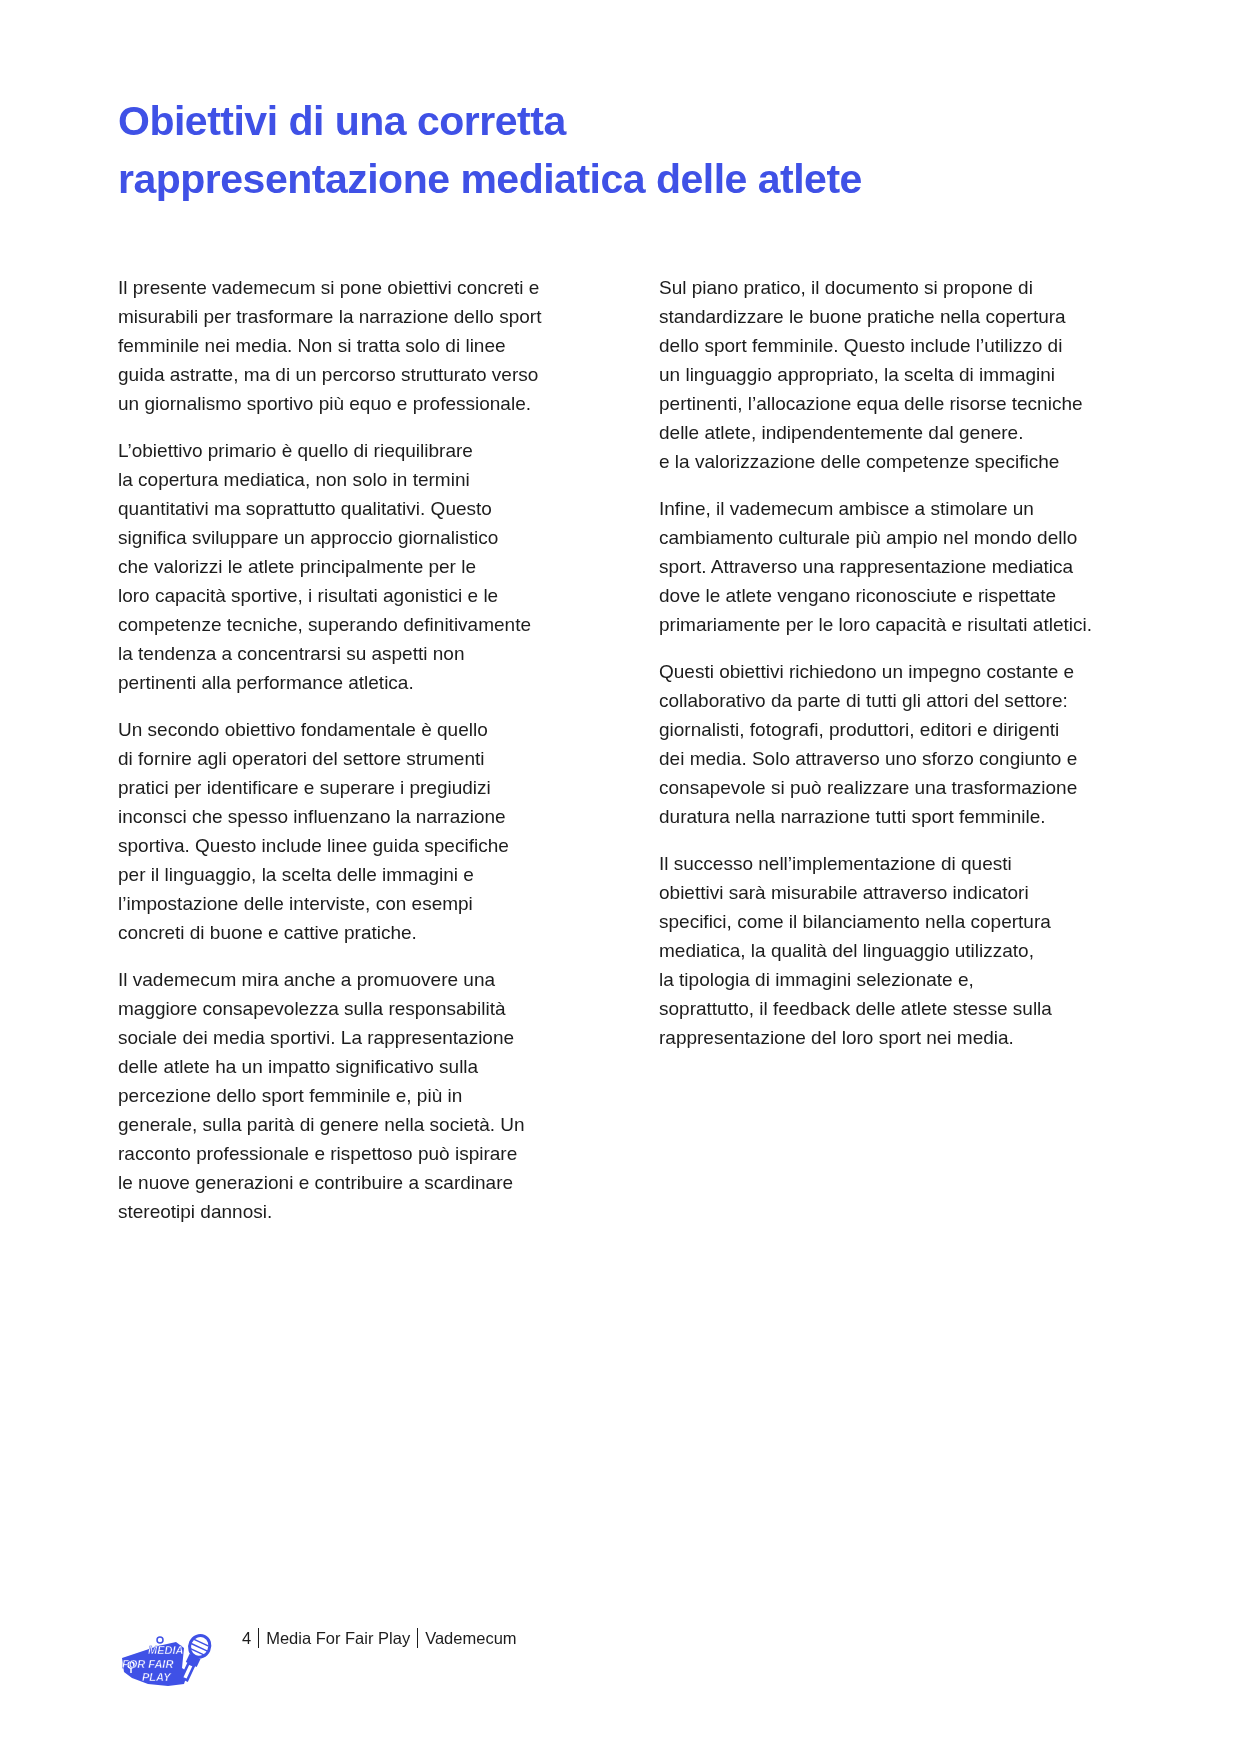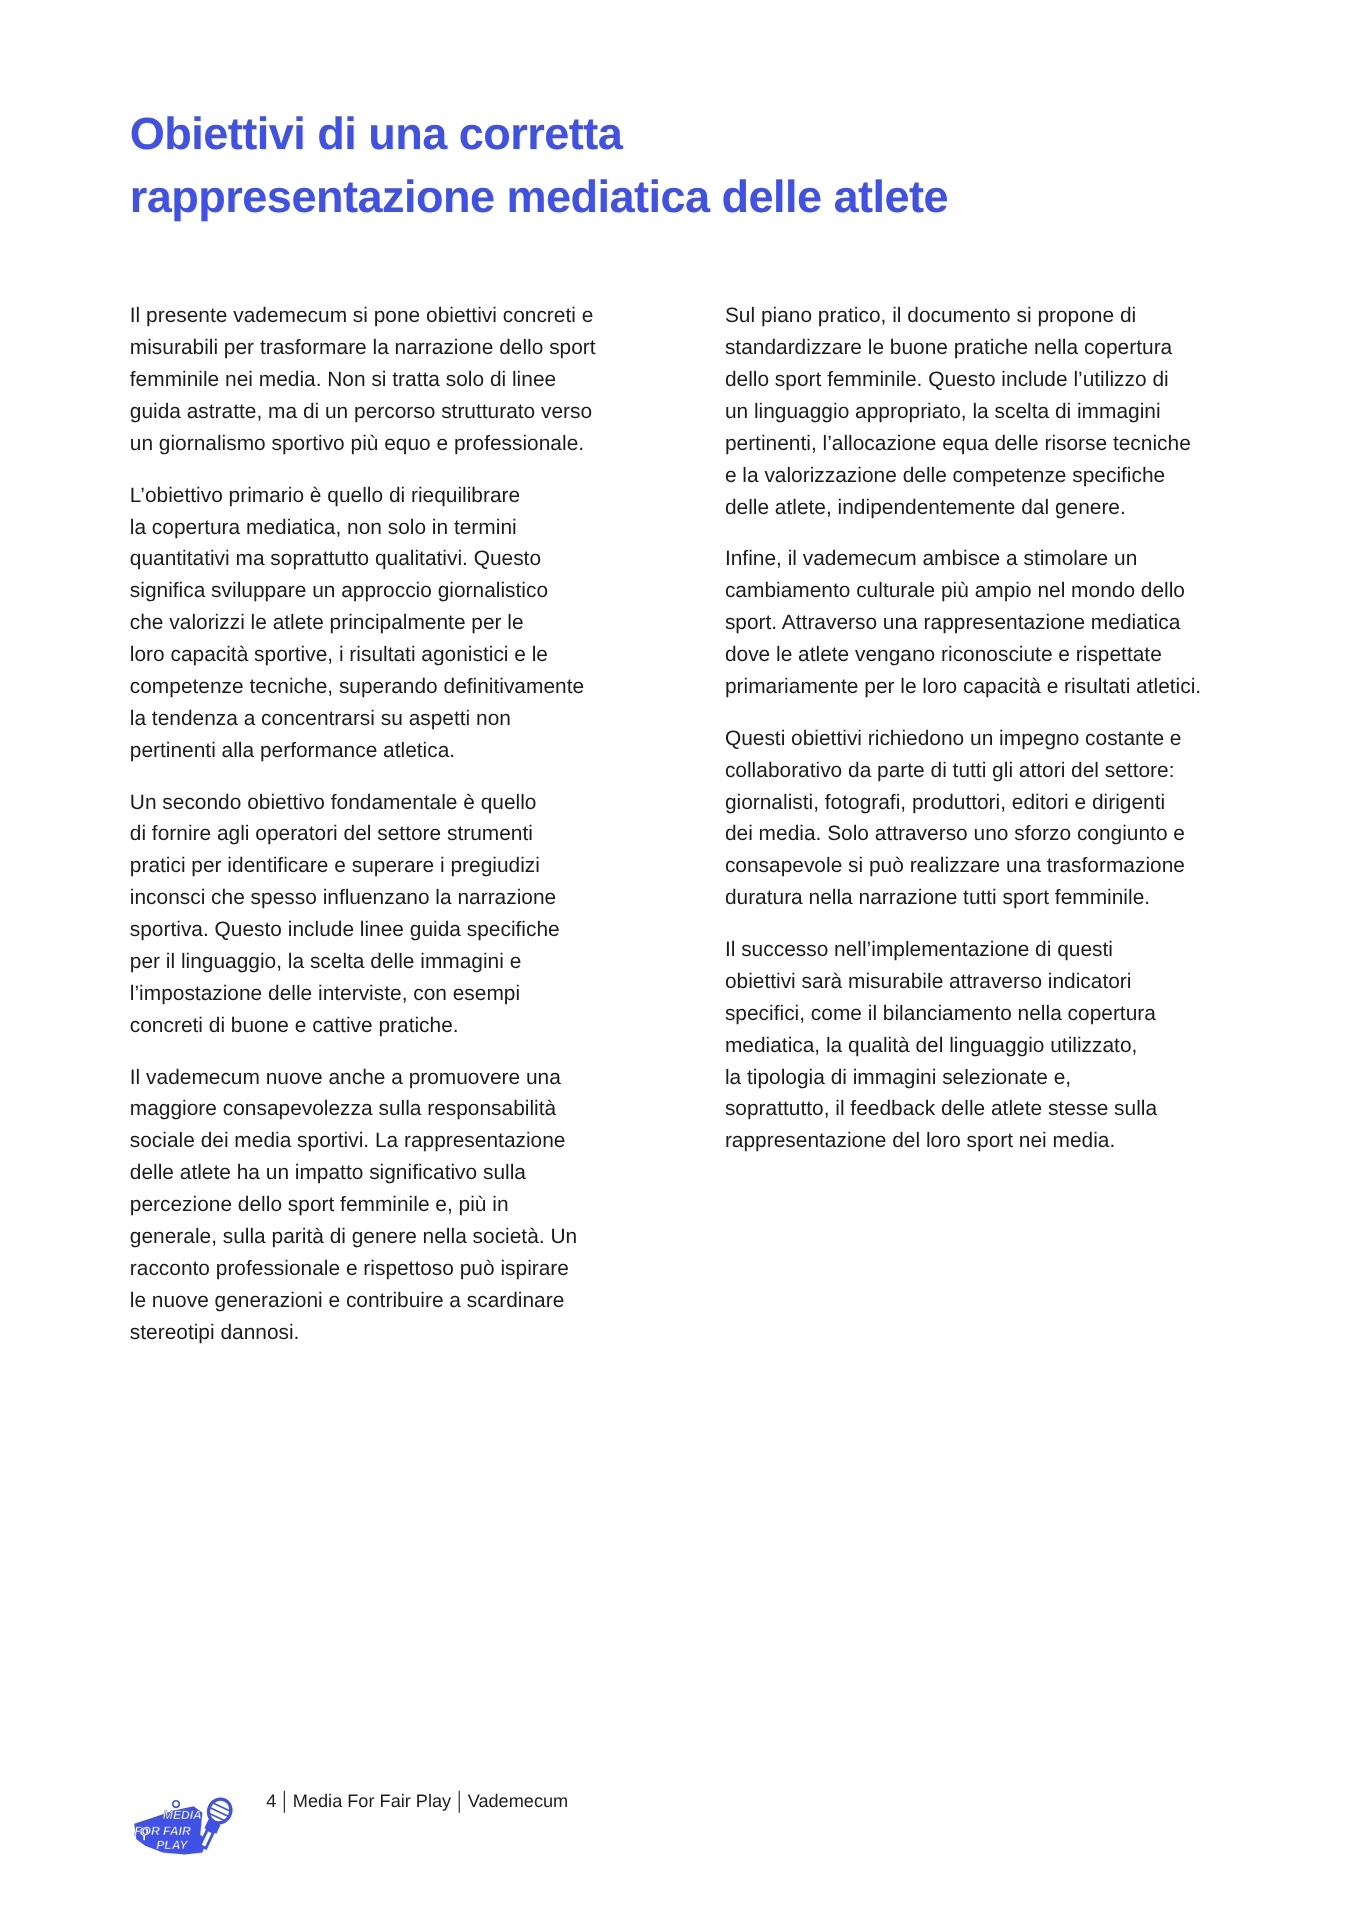--- a/index.html
+++ b/index.html
@@ -104,40 +104,40 @@
       <span class="line">Un secondo obiettivo fondamentale è quello</span>
       <span class="line">di fornire agli operatori del settore strumenti</span>
       <span class="line">pratici per identificare e superare i pregiudizi</span>
       <span class="line">inconsci che spesso influenzano la narrazione</span>
       <span class="line">sportiva. Questo include linee guida specifiche</span>
       <span class="line">per il linguaggio, la scelta delle immagini e</span>
       <span class="line">l’impostazione delle interviste, con esempi</span>
       <span class="line">concreti di buone e cattive pratiche.</span>
     </p>
     <p class="para">
-      <span class="line">Il vademecum nuove anche a promuovere una</span>
+      <span class="line">Il vademecum mira anche a promuovere una</span>
       <span class="line">maggiore consapevolezza sulla responsabilità</span>
       <span class="line">sociale dei media sportivi. La rappresentazione</span>
       <span class="line">delle atlete ha un impatto significativo sulla</span>
       <span class="line">percezione dello sport femminile e, più in</span>
       <span class="line">generale, sulla parità di genere nella società. Un</span>
       <span class="line">racconto professionale e rispettoso può ispirare</span>
       <span class="line">le nuove generazioni e contribuire a scardinare</span>
       <span class="line">stereotipi dannosi.</span>
     </p>
   </div>
 <div class="column right">
     <p class="para">
       <span class="line">Sul piano pratico, il documento si propone di</span>
       <span class="line">standardizzare le buone pratiche nella copertura</span>
       <span class="line">dello sport femminile. Questo include l’utilizzo di</span>
       <span class="line">un linguaggio appropriato, la scelta di immagini</span>
       <span class="line">pertinenti, l’allocazione equa delle risorse tecniche</span>
+      <span class="line">delle atlete, indipendentemente dal genere.</span>
       <span class="line">e la valorizzazione delle competenze specifiche</span>
-      <span class="line">delle atlete, indipendentemente dal genere.</span>
     </p>
     <p class="para">
       <span class="line">Infine, il vademecum ambisce a stimolare un</span>
       <span class="line">cambiamento culturale più ampio nel mondo dello</span>
       <span class="line">sport. Attraverso una rappresentazione mediatica</span>
       <span class="line">dove le atlete vengano riconosciute e rispettate</span>
       <span class="line">primariamente per le loro capacità e risultati atletici.</span>
     </p>
     <p class="para">
       <span class="line">Questi obiettivi richiedono un impegno costante e</span>

